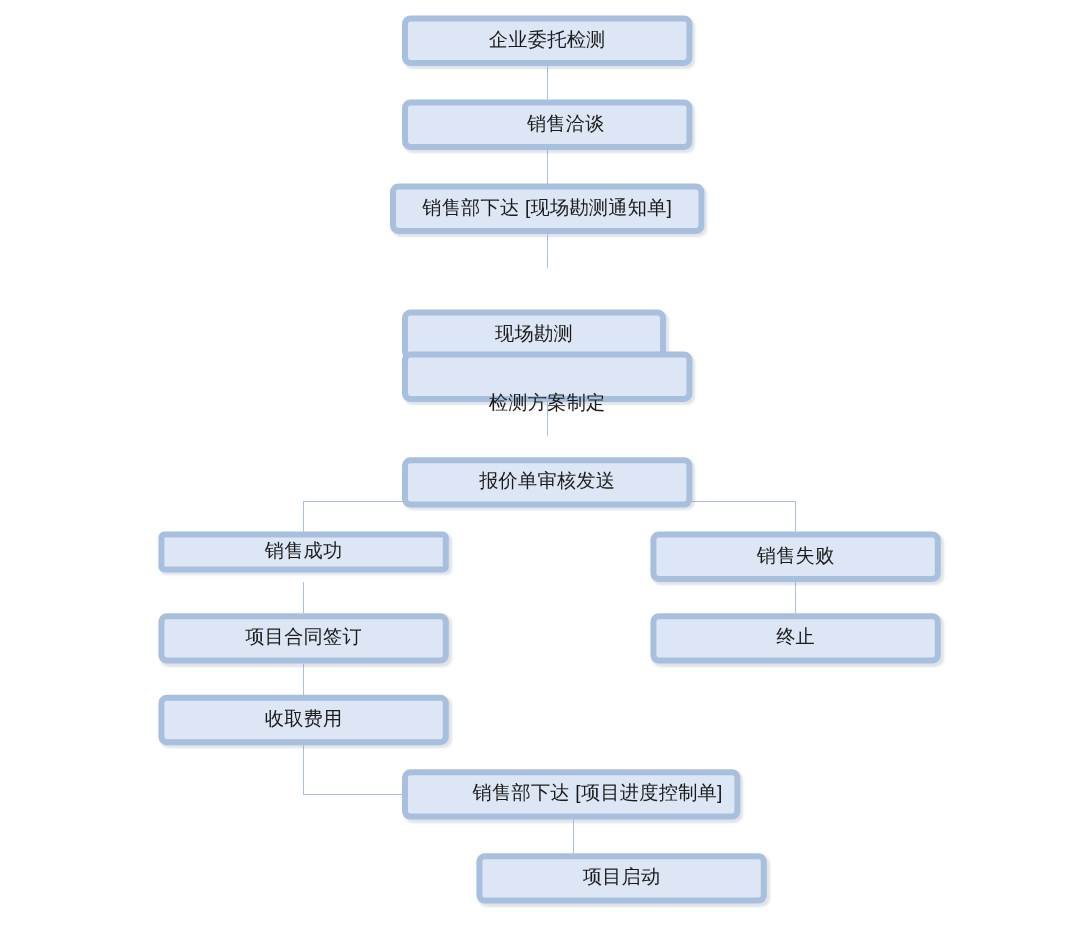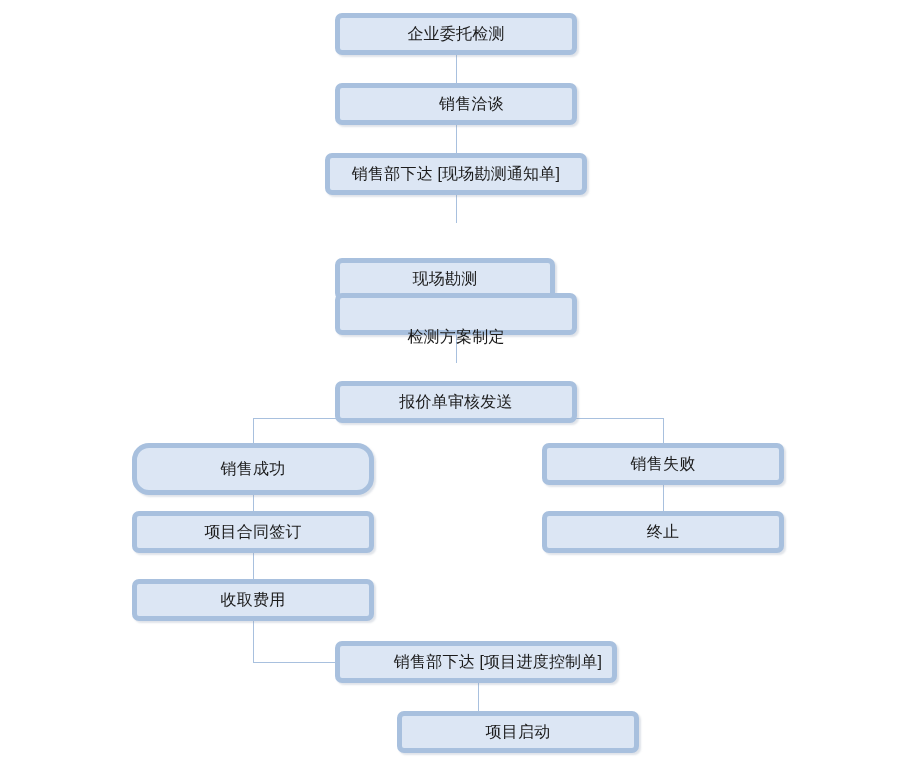--- a/index.html
+++ b/index.html
@@ -76,21 +76,21 @@
       </div>
       <div class="node" style="left: 335px; top: 223px; width: 220px; height: 42px; background: rgb(220, 230, 244); border-color: rgb(168, 192, 222); border-radius: 7px; margin-top: 35px;">
         <span class="node-label" style="color: rgb(27, 27, 27);">现场勘测</span>
       </div>
       <div class="node" style="left: 335px; top: 293px; width: 242px; height: 42px; background: rgb(220, 230, 244); border-color: rgb(168, 192, 222); border-radius: 7px;">
         <span class="node-label" style="color: rgb(27, 27, 27); margin-top: 45px;">检测方案制定</span>
       </div>
       <div class="node" style="left: 335px; top: 381px; width: 242px; height: 42px; background: rgb(220, 230, 244); border-color: rgb(168, 192, 222); border-radius: 7px;">
         <span class="node-label" style="color: rgb(27, 27, 27);">报价单审核发送</span>
       </div>
-      <div class="node" style="left: 132px; top: 443px; width: 242px; height: 52px; background: rgb(220, 230, 244); border-color: rgb(168, 192, 222); border-radius: 17px;">
+      <div class="node" style="left: 132px; top: 443px; width: 242px; height: 34px; background: rgb(220, 230, 244); border-color: rgb(168, 192, 222); border-radius: 5px;">
         <span class="node-label" style="color: rgb(27, 27, 27);">销售成功</span>
       </div>
       <div class="node" style="left: 542px; top: 443px; width: 242px; height: 42px; background: rgb(220, 230, 244); border-color: rgb(168, 192, 222); border-radius: 7px;">
         <span class="node-label" style="color: rgb(27, 27, 27);">销售失败</span>
       </div>
       <div class="node" style="left: 132px; top: 511px; width: 242px; height: 42px; background: rgb(220, 230, 244); border-color: rgb(168, 192, 222); border-radius: 7px;">
         <span class="node-label" style="color: rgb(27, 27, 27);">项目合同签订</span>
       </div>
       <div class="node" style="left: 542px; top: 511px; width: 242px; height: 42px; background: rgb(220, 230, 244); border-color: rgb(168, 192, 222); border-radius: 7px;">
         <span class="node-label" style="color: rgb(27, 27, 27);">终止</span>

